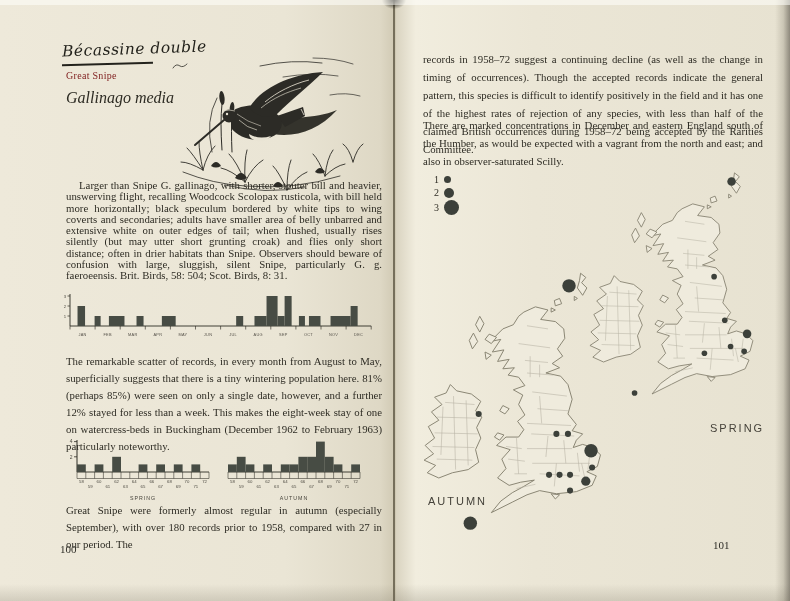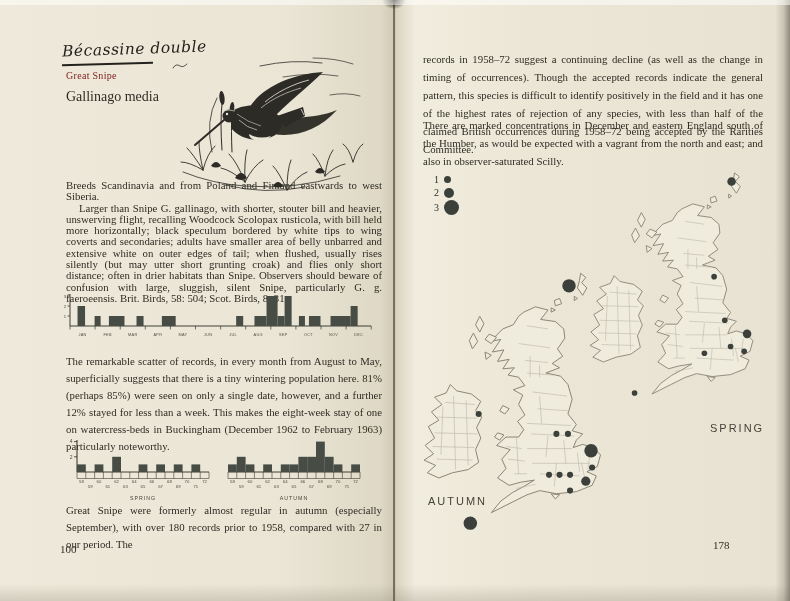--- a/index.html
+++ b/index.html
@@ -26,21 +26,21 @@
   .lh-left{line-height:11.3px}
   .lh-mid{line-height:17px}
   .lh-right{line-height:18px}
   .indent{text-indent:13px}
   .it{}
 
   .handwriting{font-family:"DejaVu Serif",serif;font-style:italic;font-size:15.5px;
     color:#23221c;transform:rotate(-2deg);letter-spacing:.5px;white-space:nowrap}
   .hand-underline{width:91px;height:2px;background:#23221c;transform:rotate(-1.5deg)}
   .species-title{font-size:10px;letter-spacing:.3px;color:#7f1d1d}
-  .species-latin{font-size:14px;color:#2e2c24}
+  .species-latin{font-size:16px;font-style:italic;color:#2e2c24}
   .pagenum{font-size:11px;color:#2f2e28}
 
   .map-label{font-family:"Liberation Sans",sans-serif;font-size:11px;
     letter-spacing:2px;color:#45423a}
 
   
   .legend{display:flex;flex-direction:column;align-items:flex-start}
   .lg-row{display:flex;align-items:center;margin-bottom:2px}
   .lg-num{display:inline-block;width:9px;text-align:right;font-size:10px;
     color:#2e2c24;margin-right:5px}
@@ -111,21 +111,20 @@
   </g>
   <g fill="#2c2b26">
     <path d="M70,128 q6,-10 12,0 q-6,4 -12,0 Z"></path>
     <path d="M46,116 q5,-8 10,0 q-5,3 -10,0 Z"></path>
     <path d="M108,136 q5,-8 10,0 q-5,3 -10,0 Z"></path>
     <path d="M150,122 q5,-8 10,0 q-5,3 -10,0 Z"></path>
   </g>
 </svg>
 
 <div class="abs para lh-left" style="left:66px;top:180px;width:316px">
-  <p>Breeds Scandinavia and from Poland and Finland eastwards to west Siberia.</p>
   <p class="indent"><span>Larger than Snipe </span><span class="it">G. gallinago</span><span>, with shorter, stouter bill and heavier, unswerving flight, recalling Woodcock </span><span class="it">Scolopax rusticola</span><span>, with bill held more horizontally; black speculum bordered by white tips to wing coverts and secondaries; adults have smaller area of belly unbarred and extensive white on outer edges of tail; when flushed, usually rises silently (but may utter short grunting croak) and flies only short distance; often in drier habitats than Snipe. Observers should beware of confusion with large, sluggish, silent Snipe, particularly </span><span class="it">G. g. faeroeensis</span><span>. </span><span class="it">Brit. Birds</span><span>, 58: 504; </span><span class="it">Scot. Birds</span><span>, 8: 31.</span></p>
 </div>
 
 <svg id="chart-monthly" class="abs" style="left:58px;top:292px" width="322" height="56" viewBox="0 0 644 112">
     <line x1="24" y1="4" x2="24" y2="68" stroke="#2e2c24" stroke-width="1.8"></line>
     <line x1="19" y1="48" x2="24" y2="48" stroke="#2e2c24" stroke-width="1.4"></line>
     <text x="16" y="51" text-anchor="end" font-size="8.5" fill="#4e4b43">1</text>
     <line x1="19" y1="28" x2="24" y2="28" stroke="#2e2c24" stroke-width="1.4"></line>
     <text x="16" y="31" text-anchor="end" font-size="8.5" fill="#4e4b43">2</text>
     <line x1="19" y1="8" x2="24" y2="8" stroke="#2e2c24" stroke-width="1.4"></line>
@@ -366,13 +365,13 @@
         <circle cx="161" cy="189" r="2.9" fill="#3c403a"></circle>
         <circle cx="120" cy="191" r="2.9" fill="#3c403a"></circle>
         <circle cx="48" cy="232" r="2.9" fill="#3c403a"></circle>
       </g>
   </g>
 </svg>
 
 <div class="abs map-label" style="left:428px;top:495px">AUTUMN</div>
 <div class="abs map-label" style="left:710px;top:422px">SPRING</div>
 
-<div class="abs pagenum" style="left:713px;top:539px">178</div>
+<div class="abs pagenum" style="left:713px;top:539px">101</div>
 
 </body></html>

